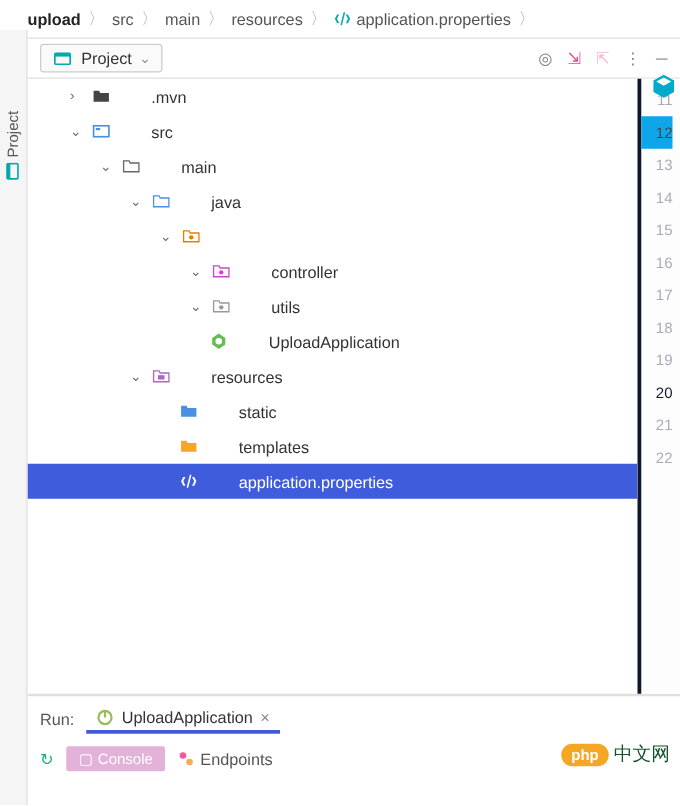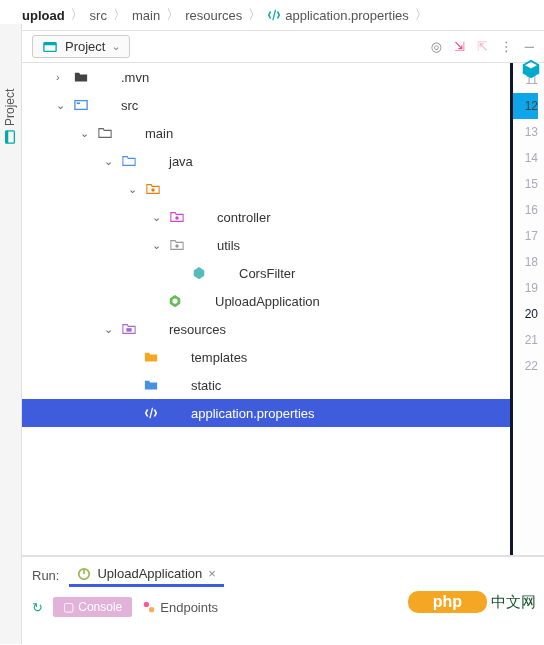--- a/index.html
+++ b/index.html
@@ -47,21 +47,21 @@
   .run-tabs { display: flex; align-items: center; padding: 6px 10px; gap: 10px; }
   .run-tabs .run-label { color: #555; }
   .run-tab { display: flex; align-items: center; gap: 6px; padding: 3px 8px; border-bottom: 3px solid #3e5cdb; }
   .run-tab .x { color: #888; cursor: pointer; }
   .run-sub { display: flex; align-items: center; padding: 4px 10px; gap: 10px; position: relative; }
   .run-sub .refresh { color: #2a8; }
   .console-btn { background: #e3b2d9; color: #fff; padding: 3px 10px; border-radius: 2px; display: flex; align-items: center; gap: 4px; font-size: 12px; }
   .endpoints { display: flex; align-items: center; gap: 4px; color: #555; }
 
   .badge { position: absolute; right: 8px; bottom: 32px; display: flex; align-items: center; gap: 4px; }
-  .badge .php { background: #f5a623; color: #fff; font-weight: 700; padding: 2px 25px; border-radius: 10px; font-size: 16px; }
+  .badge .php { background: #f5a623; color: #fff; font-weight: 700; padding: 2px 8px; border-radius: 10px; font-size: 12px; }
   .badge .cn { color: #14532d; font-size: 15px; }
 
   .cube-icon { width: 22px; height: 22px; color: #0ac; position: absolute; right: 2px; top: 58px; }
 </style>
 </head>
 <body>
 
 <div class="breadcrumb">
   <span class="crumb bold">upload</span>
   <span class="sep">〉</span>
@@ -173,28 +173,20 @@
     <div class="row" style="padding-left:130px">
       <span class="chev">⌄</span>
       <span class="icon">
           <svg viewBox="0 0 16 16">
             <path fill="none" stroke="#999" stroke-width="1.2" d="M1 3h5l1 2h8v8H1z"></path>
             <circle cx="8" cy="9" r="2" fill="#999"></circle>
           </svg>
         </span>
       <span class="label">utils</span>
     </div>
-    <div class="row" style="padding-left:168px">
-      <span class="icon">
-          <svg viewBox="0 0 16 16">
-            <path fill="#5bb" d="M8 1L2 5v6l6 4 6-4V5z"></path>
-          </svg>
-        </span>
-      <span class="label">CorsFilter</span>
-    </div>
     <div class="row" style="padding-left:144px">
       <span class="icon">
           <svg viewBox="0 0 16 16">
             <path fill="#6b5" d="M8 1L2 5v6l6 4 6-4V5z"></path>
             <circle cx="8" cy="8" r="3" fill="#fff"></circle>
           </svg>
         </span>
       <span class="label">UploadApplication</span>
     </div>
     <div class="row" style="padding-left:82px">
@@ -203,32 +195,32 @@
           <svg viewBox="0 0 16 16">
             <path fill="none" stroke="#a6c" stroke-width="1.2" d="M1 3h5l1 2h8v8H1z"></path>
             <rect x="5" y="7" width="6" height="4" fill="#a6c"></rect>
           </svg>
         </span>
       <span class="label">resources</span>
     </div>
     <div class="row" style="padding-left:120px">
       <span class="icon">
           <svg viewBox="0 0 16 16">
+            <path fill="#4a90e2" d="M1 3h5l1 2h8v8H1z"></path>
+          </svg>
+        </span>
+      <span class="label">static</span>
+    </div>
+    <div class="row" style="padding-left:120px">
+      <span class="icon">
+          <svg viewBox="0 0 16 16">
             <path fill="#f5a623" d="M1 3h5l1 2h8v8H1z"></path>
           </svg>
         </span>
       <span class="label">templates</span>
-    </div>
-    <div class="row" style="padding-left:120px">
-      <span class="icon">
-          <svg viewBox="0 0 16 16">
-            <path fill="#4a90e2" d="M1 3h5l1 2h8v8H1z"></path>
-          </svg>
-        </span>
-      <span class="label">static</span>
     </div>
     <div class="row selected" style="padding-left:120px">
       <span class="icon">
           <svg viewBox="0 0 16 16">
             <path fill="#fff" d="M3 4l-2 4 2 4h2l-2-4 2-4zm10 0h-2l2 4-2 4h2l2-4zM9 2L6 14h1.5L10.5 2z"></path>
           </svg>
         </span>
       <span class="label">application.properties</span>
     </div>
   </div>

